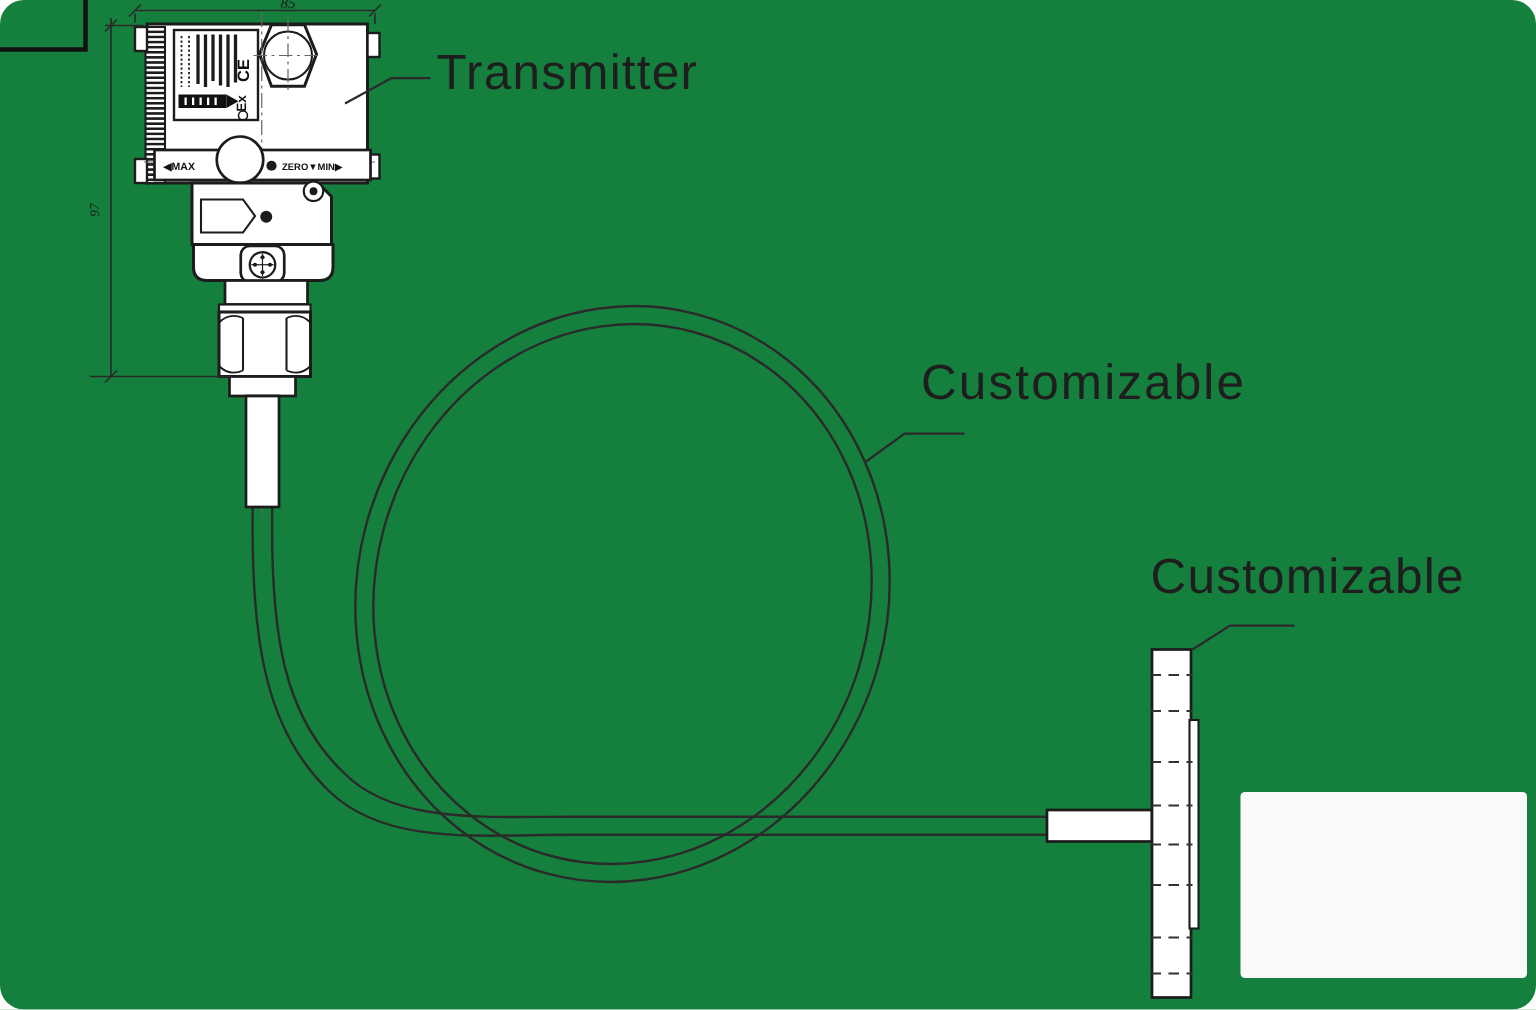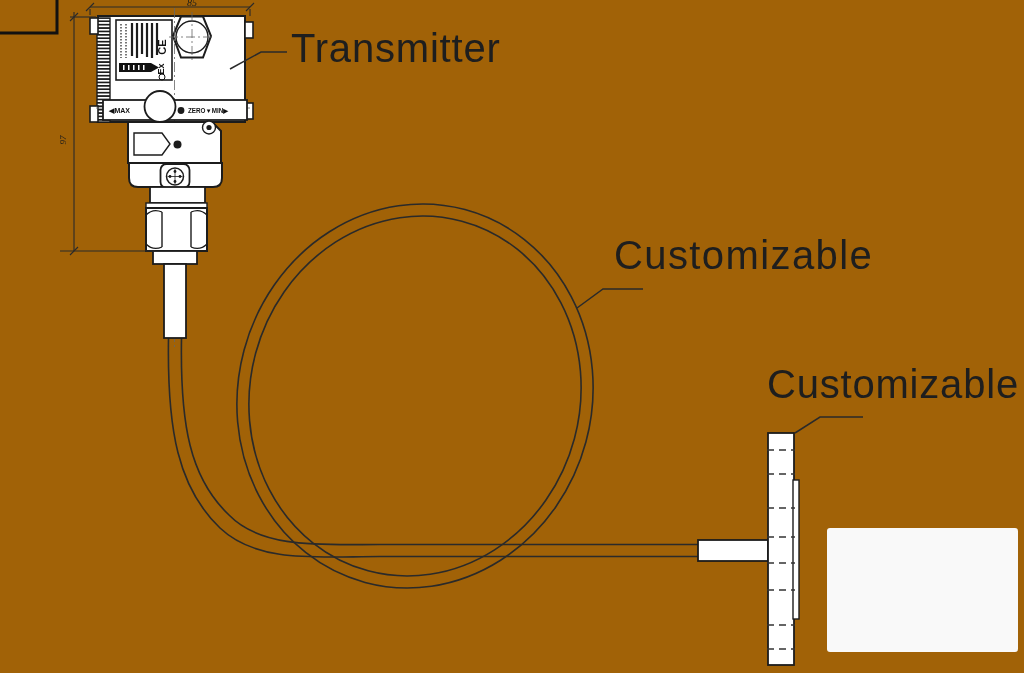--- a/index.html
+++ b/index.html
@@ -1,22 +1,23 @@
 <!DOCTYPE html>
 <html><head>
 <meta charset="utf-8">
 <style>
   html,body{margin:0;padding:0;background:#fff;}
   .stage{
-    position:relative;width:1024px;height:673px;background:#a16207;overflow:hidden;
+    position:relative;width:1024px;height:673px;background:#15803d;overflow:hidden;
     font-family:"Liberation Sans", sans-serif;
+    border-radius:16px;
   }
   .stage svg{position:absolute;left:0;top:0;}
   .callout{
-    position:absolute;color:#1e1e1e;font-size:40px;line-height:36px;
+    position:absolute;color:#1e1e1e;font-size:33px;line-height:36px;
     letter-spacing:0.8px;white-space:nowrap;
   }
   .callout.wide{letter-spacing:1.4px;}
   .shade{
     position:absolute;left:827px;top:528px;width:191px;height:124px;
     background:#f9f9f9;border-radius:3px;
   }
 </style>
 </head>
 <body>

